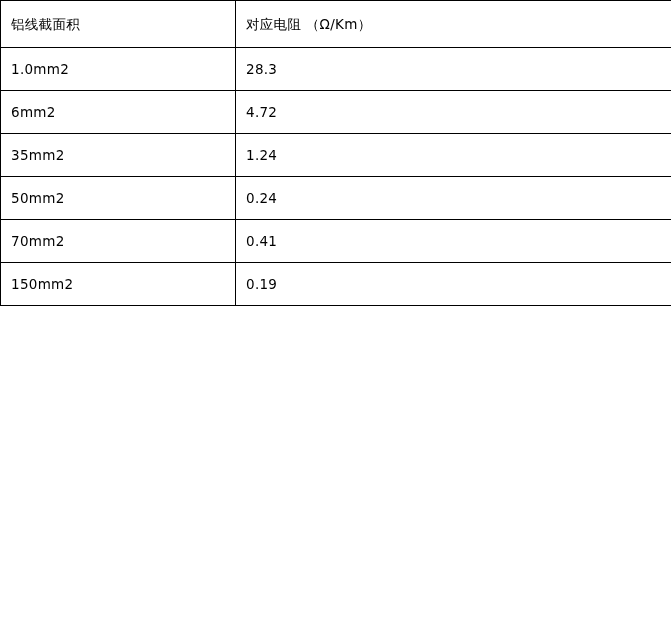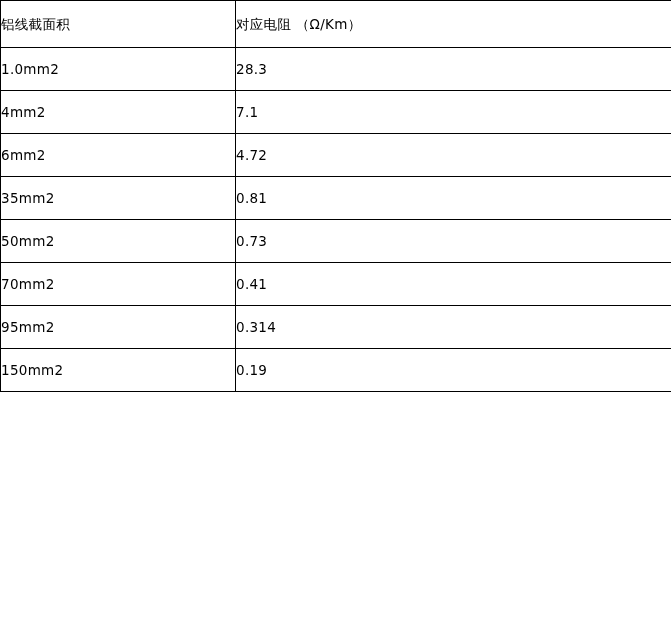--- a/index.html
+++ b/index.html
@@ -23,21 +23,21 @@
     table-layout: fixed;
   }
   table.spec-table col.col-area { width: 235px; }
   table.spec-table col.col-res  { width: 436px; }
 
   table.spec-table th,
   table.spec-table td {
     border: 1px solid #000000;
     text-align: left;
     vertical-align: middle;
-    padding: 0 0;
+    padding: 0 10px;
     height: 42px;
     font-size: 13.5px;
     font-weight: normal;
     line-height: 1.2;
     letter-spacing: 0.3px;
   }
   table.spec-table thead th {
     height: 46px;
   }
   table.spec-table tbody tr:last-child td {
@@ -58,42 +58,34 @@
         <th>铝线截面积</th>
         <th>对应电阻 （Ω/Km）</th>
       </tr>
     </thead>
     <tbody>
       <tr>
         <td>1.0mm2</td>
         <td>28.3</td>
       </tr>
       <tr>
-        <td>4mm2</td>
-        <td>7.1</td>
-      </tr>
-      <tr>
         <td>6mm2</td>
         <td>4.72</td>
       </tr>
       <tr>
         <td>35mm2</td>
-        <td>0.81</td>
+        <td>1.24</td>
       </tr>
       <tr>
         <td>50mm2</td>
-        <td>0.73</td>
+        <td>0.24</td>
       </tr>
       <tr>
         <td>70mm2</td>
         <td>0.41</td>
-      </tr>
-      <tr>
-        <td>95mm2</td>
-        <td>0.314</td>
       </tr>
       <tr>
         <td>150mm2</td>
         <td>0.19</td>
       </tr>
     </tbody>
   </table>
 </div>
 
 </body></html>

